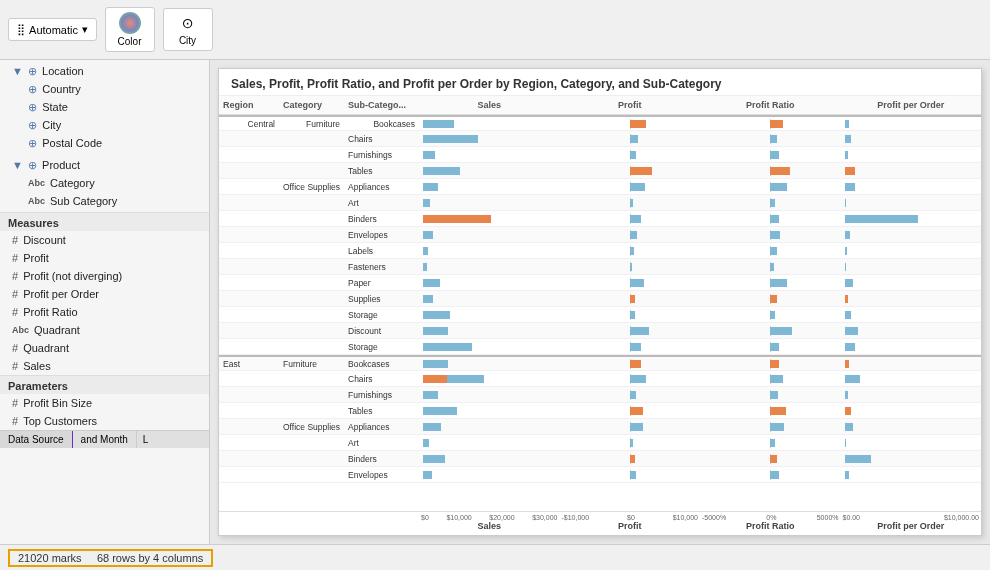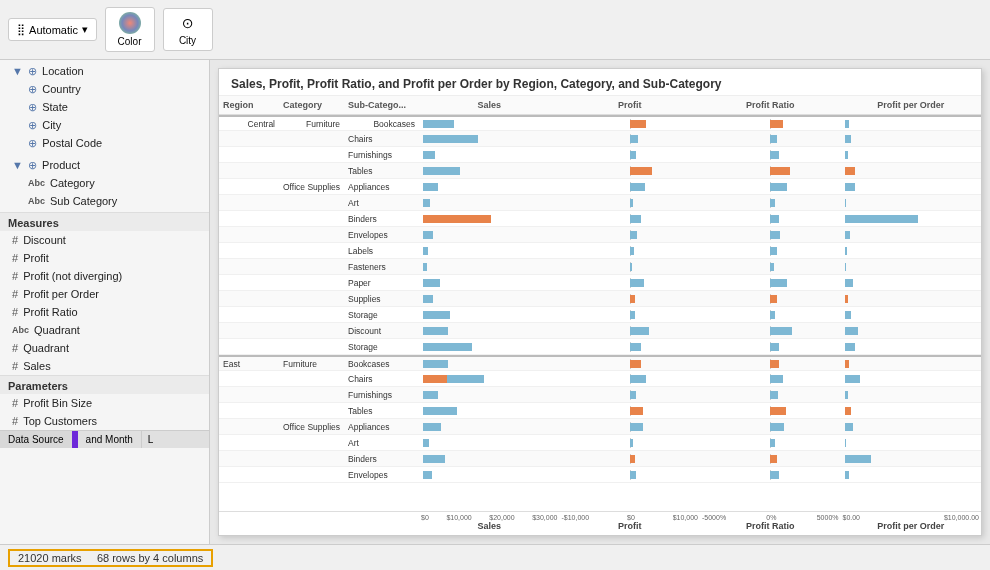--- a/index.html
+++ b/index.html
@@ -315,21 +315,21 @@
       <div class="sidebar-item">
         <span style="color:#555;">#</span>
         <span>Profit Bin Size</span>
       </div>
       <div class="sidebar-item">
         <span style="color:#555;">#</span>
         <span>Top Customers</span>
       </div>
 
       <div style="margin-top: auto; border-top: 1px solid #ccc; display:flex; background:#e0e0e0; font-size:10px;">
-        <div style="padding:3px 8px; cursor:pointer; border-right:6px solid #6d28d9; background:#d8d8d8;">
+        <div style="padding:3px 8px; cursor:pointer; border-right:1px solid #6d28d9; background:#d8d8d8;">
           <span>Data Source</span>
         </div>
         <div style="padding:3px 8px; cursor:pointer; border-right:1px solid #ccc;">
           <span>and Month</span>
         </div>
         <div style="padding:3px 6px; cursor:pointer;">
           <span>L</span>
         </div>
       </div>
     </div>

